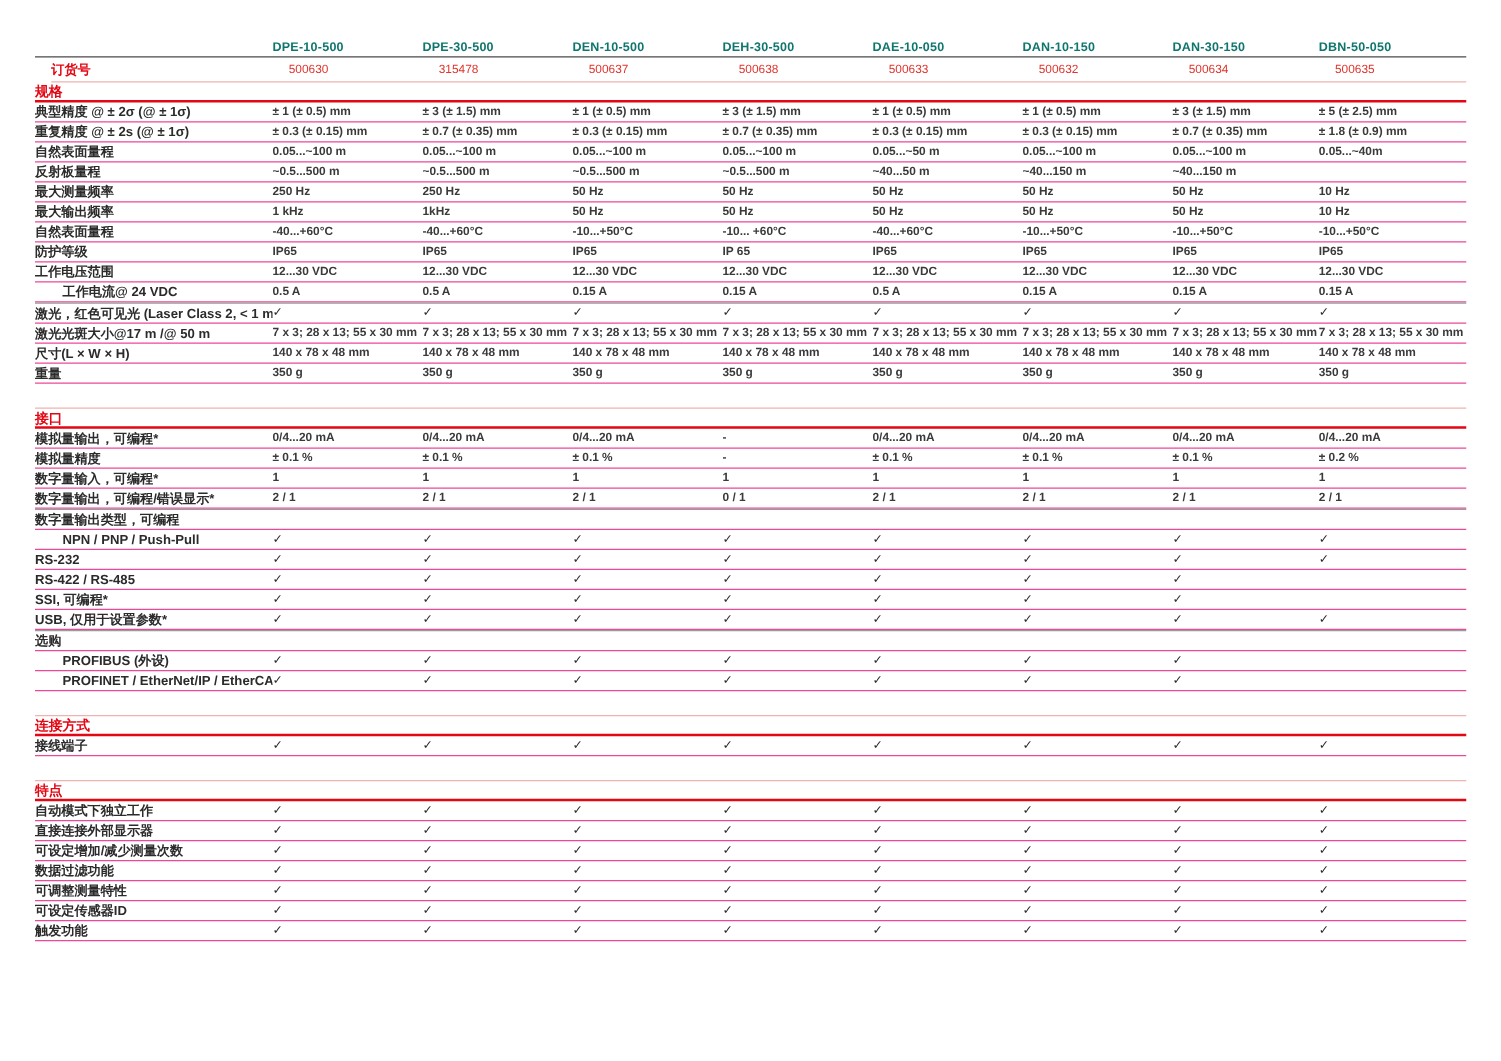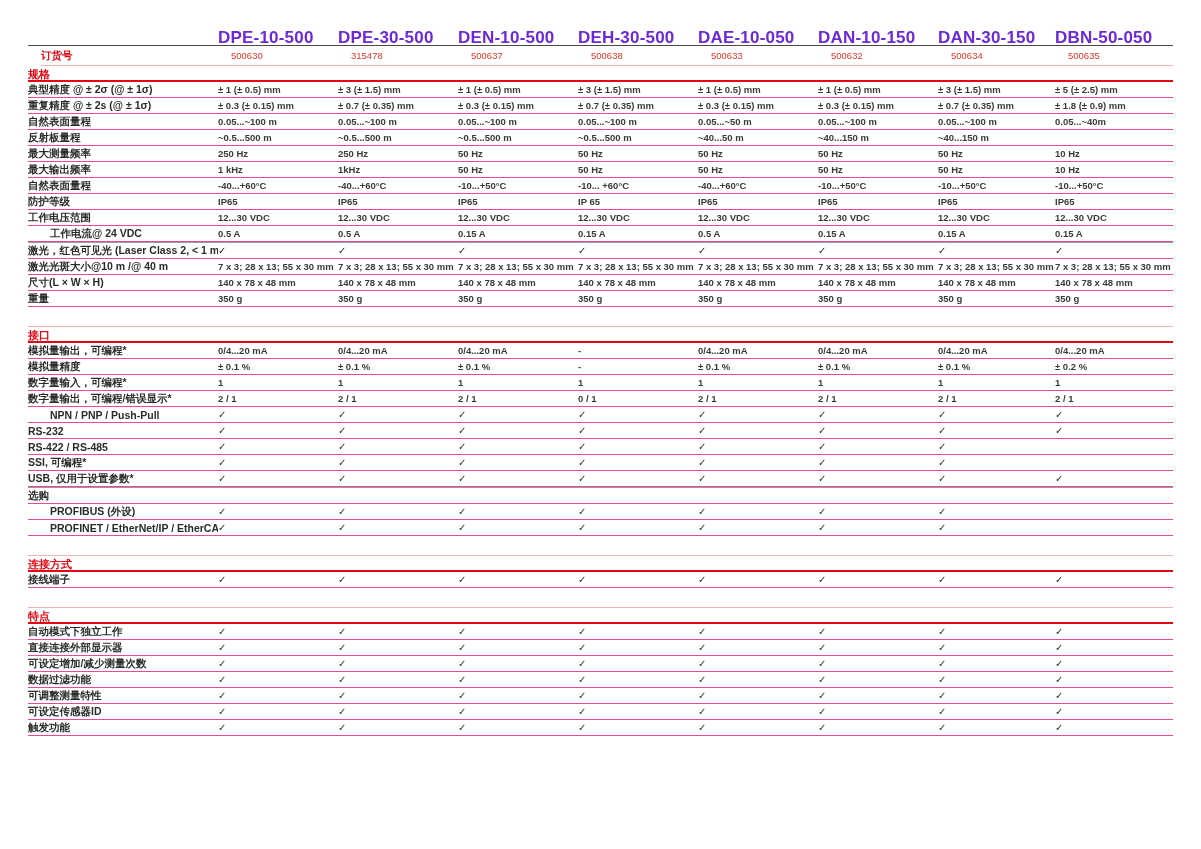--- a/index.html
+++ b/index.html
@@ -4,21 +4,21 @@
 <style>
   html,body{margin:0;padding:0;background:#fff;}
   .page{
     position:relative;width:1201px;height:849px;background:#ffffff;overflow:hidden;
     font-family:"Liberation Sans","DejaVu Sans",sans-serif;color:#333;
   }
   .tbl{position:absolute;left:28px;top:28px;width:1145px;}
   .r{display:grid;grid-template-columns:190px 120px 120px 120px 120px 120px 120px 117px 118px;align-items:center;}
   
   .hdr{height:16px;align-items:end;border-bottom:1px solid #4a4a4a;padding-bottom:1px;}
-  .hdr .model{font-weight:bold;font-size:17px;color:#6d28d9;white-space:nowrap;letter-spacing:.2px;}
+  .hdr .model{font-weight:bold;font-size:10px;color:#0f766e;white-space:nowrap;letter-spacing:.2px;}
   
   .ord{height:19px;border-bottom:1px solid #eeb4af;margin-left:13px;}
   .ord .label{font-weight:bold;font-size:10.5px;color:#e30613;}
   .ord .num{font-size:9.5px;color:#e0352e;}
   
   .section{}
   .section.gap{margin-top:19px;border-top:1px solid #eeb4af;}
   .sec-title{color:#e30613;font-weight:bold;font-size:11px;line-height:12px;padding-top:2px;border-bottom:2px solid #e30613;}
   
   .row{height:15px;border-bottom:1px solid #ec4899;font-size:9.5px;color:#3a3a3a;font-weight:bold;}
@@ -188,21 +188,21 @@
             <div class="check">✓</div>
           </div>
           <div class="cell value">
             <div class="check">✓</div>
           </div>
           <div class="cell value">
             <div class="check">✓</div>
           </div>
         </div>
         <div class="r row">
-          <div class="cell label">激光光斑大小@10 m /@ 40 m</div>
+          <div class="cell label">激光光斑大小@17 m /@ 50 m</div>
           <div class="cell value">7 x 3; 28 x 13; 55 x 30 mm</div>
           <div class="cell value">7 x 3; 28 x 13; 55 x 30 mm</div>
           <div class="cell value">7 x 3; 28 x 13; 55 x 30 mm</div>
           <div class="cell value">7 x 3; 28 x 13; 55 x 30 mm</div>
           <div class="cell value">7 x 3; 28 x 13; 55 x 30 mm</div>
           <div class="cell value">7 x 3; 28 x 13; 55 x 30 mm</div>
           <div class="cell value">7 x 3; 28 x 13; 55 x 30 mm</div>
           <div class="cell value">7 x 3; 28 x 13; 55 x 30 mm</div>
         </div>
         <div class="r row">
@@ -267,20 +267,31 @@
           <div class="cell label">数字量输出，可编程/错误显示*</div>
           <div class="cell value">2 / 1</div>
           <div class="cell value">2 / 1</div>
           <div class="cell value">2 / 1</div>
           <div class="cell value">0 / 1</div>
           <div class="cell value">2 / 1</div>
           <div class="cell value">2 / 1</div>
           <div class="cell value">2 / 1</div>
           <div class="cell value">2 / 1</div>
         </div>
+        <div class="r row dark">
+          <div class="cell label">数字量输出类型，可编程</div>
+          <div class="cell value"></div>
+          <div class="cell value"></div>
+          <div class="cell value"></div>
+          <div class="cell value"></div>
+          <div class="cell value"></div>
+          <div class="cell value"></div>
+          <div class="cell value"></div>
+          <div class="cell value"></div>
+        </div>
         <div class="r row indent">
           <div class="cell label">NPN / PNP / Push-Pull</div>
           <div class="cell value">
             <div class="check">✓</div>
           </div>
           <div class="cell value">
             <div class="check">✓</div>
           </div>
           <div class="cell value">
             <div class="check">✓</div>

